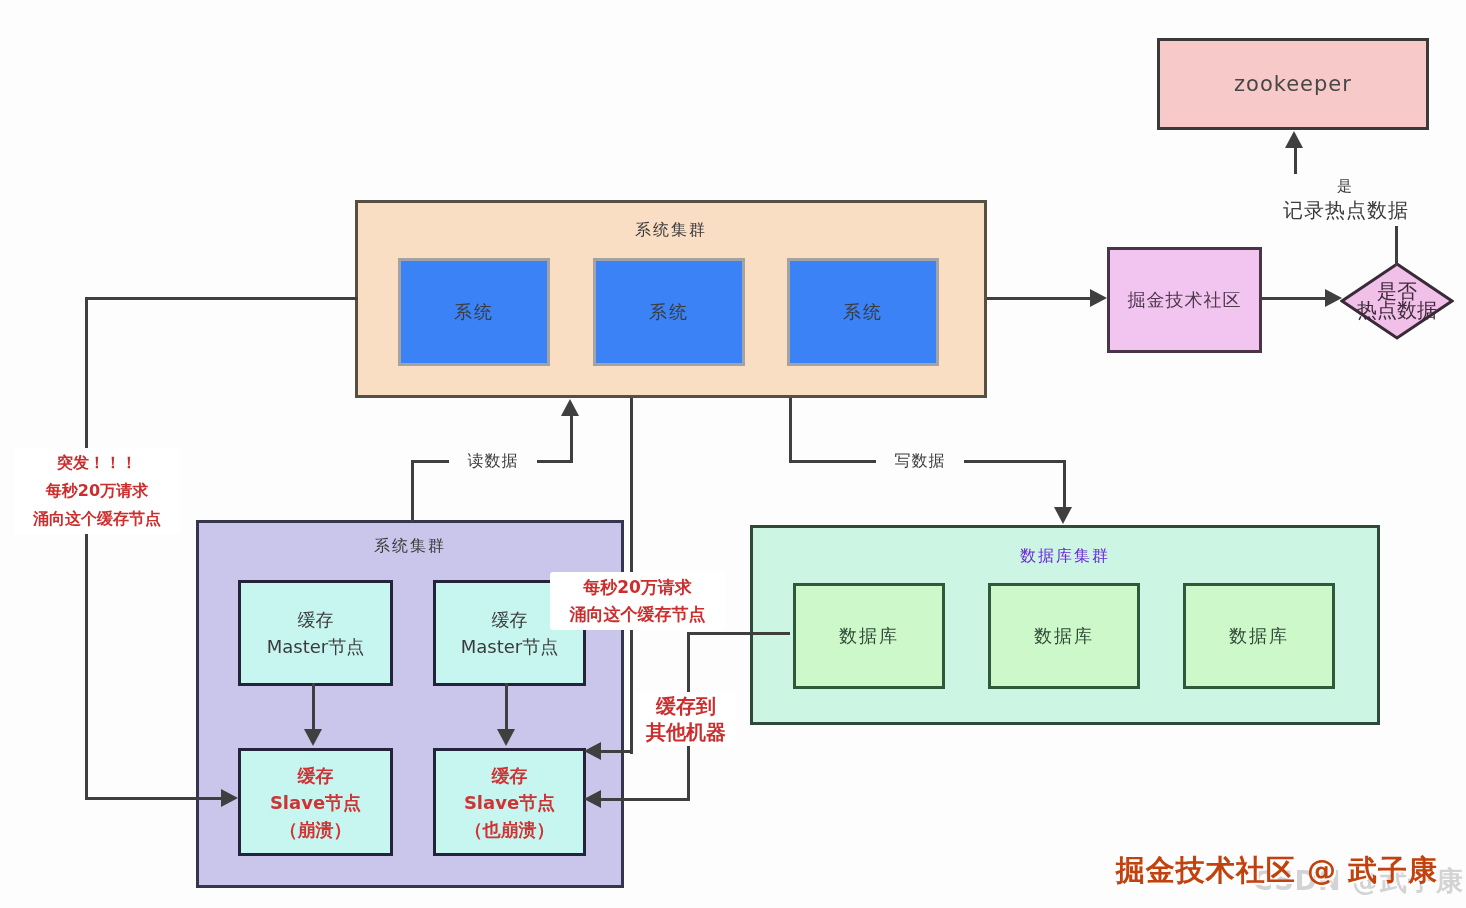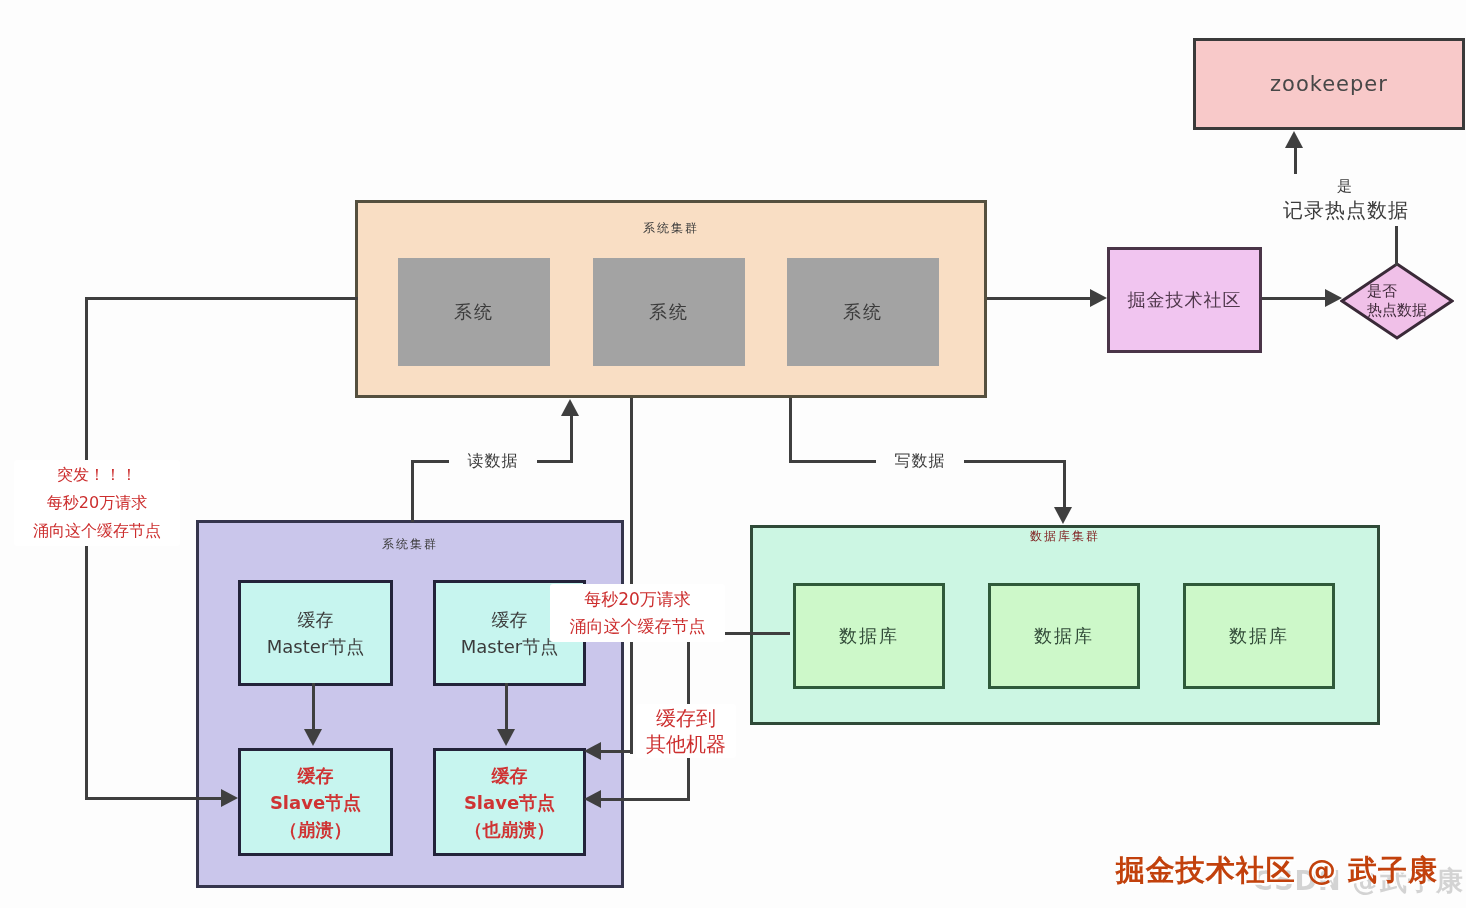--- a/index.html
+++ b/index.html
@@ -2,55 +2,55 @@
 <html><head>
 <meta charset="utf-8">
 <style>
   html,body{margin:0;padding:0;background:#ffffff;}
   #canvas{
     position:relative;width:1466px;height:908px;background:#fdfdfd;overflow:hidden;
     font-family:"DejaVu Sans","Liberation Sans",sans-serif;color:#3b3b3b;
   }
   .box{position:absolute;box-sizing:border-box;display:flex;align-items:center;justify-content:center;text-align:center;}
   .cluster{position:absolute;box-sizing:border-box;}
-  .cluster-title{position:absolute;left:0;right:0;text-align:center;font-size:12px;color:#3b3b3b;letter-spacing:2px;}
+  .cluster-title{position:absolute;left:0;right:0;text-align:center;font-size:16px;color:#3b3b3b;letter-spacing:2px;}
   .pre{white-space:pre-line;}
   
   .sys-cluster{background:#f9dec4;border:3px solid #55503f;}
   .cache-cluster{background:#cac6eb;border:3px solid #35354d;}
   .db-cluster{background:#ccf6e3;border:3px solid #2f4a38;}
   
-  .sys-node{background:#a3a3a3;border:7px solid #a3a3a3;font-size:18px;letter-spacing:2px;}
+  .sys-node{background:#3b82f6;border:3px solid #a3a3a3;font-size:18px;letter-spacing:2px;}
   .cache-node{background:#c7f5ef;border:3px solid #23233a;font-size:18px;line-height:27px;}
   .db-node{background:#cdf8c9;border:3px solid #2f5a3a;font-size:18px;color:#314a38;letter-spacing:2px;}
   .zk-box{background:#f8c9c9;border:3px solid #3a3a3a;font-size:21px;color:#474747;letter-spacing:1px;}
   .stream-box{background:#f1c5f0;border:3px solid #4a3548;font-size:18px;color:#50384c;letter-spacing:1px;}
-  .red{color:#cc2e2e;font-weight:normal;margin-top:12px;}
+  .red{color:#cc2e2e;font-weight:bold;}
   .slave-label{color:#cf3333;font-weight:600;}
   
   .ln{position:absolute;background:#3f3f3f;}
   .ah{position:absolute;width:0;height:0;}
   .ah-right{border-top:9px solid transparent;border-bottom:9px solid transparent;border-left:17px solid #3f3f3f;}
   .ah-left{border-top:9px solid transparent;border-bottom:9px solid transparent;border-right:17px solid #3f3f3f;}
   .ah-up{border-left:9px solid transparent;border-right:9px solid transparent;border-bottom:17px solid #3f3f3f;}
   .ah-down{border-left:9px solid transparent;border-right:9px solid transparent;border-top:17px solid #3f3f3f;}
   
   .edge-label{position:absolute;background:#fdfdfd;display:flex;align-items:center;justify-content:center;font-size:16px;color:#3b3b3b;letter-spacing:1px;}
   .note{position:absolute;background:#ffffff;display:flex;align-items:center;justify-content:center;text-align:center;border-radius:3px;}
   .diamond-wrap{position:absolute;}
-  .diamond-label{position:absolute;left:0;top:0;right:0;bottom:0;display:flex;align-items:center;justify-content:center;text-align:left;font-size:15px;line-height:19px;color:#3f2a3a;}
+  .diamond-label{position:absolute;left:0;top:0;right:0;bottom:0;display:flex;align-items:center;justify-content:center;text-align:center;font-size:20px;line-height:19px;color:#3f2a3a;}
   .wm1{position:absolute;font-size:29px;font-weight:bold;color:#c2410c;text-shadow:2px 2px 0 #ffffff;letter-spacing:1px;}
   .wm2{position:absolute;font-size:27px;font-weight:bold;color:#c9c9c9;opacity:.8;letter-spacing:1px;margin-left:33px;}
 </style>
 </head>
 <body>
 
 <div id="canvas">
 
-  <div class="box zk-box" style="left:1157px;top:38px;width:272px;height:92px;margin-left:36px;">
+  <div class="box zk-box" style="left:1157px;top:38px;width:272px;height:92px;">
       <span>zookeeper</span>
     </div>
 
   <div class="cluster sys-cluster" style="left:355px;top:200px;width:632px;height:198px;">
     <div class="cluster-title" style="top:17px;">系统集群</div>
     <div class="box sys-node" style="left:40px;top:55px;width:152px;height:108px;">
         <span>系统</span>
       </div>
     <div class="box sys-node" style="left:235px;top:55px;width:152px;height:108px;">
         <span>系统</span>
@@ -80,21 +80,21 @@
 Master节点</span></div>
     <div class="box cache-node pre" style="left:39px;top:225px;width:155px;height:108px;"><span class="pre slave-label">缓存
 Slave节点
 （崩溃）</span></div>
     <div class="box cache-node pre" style="left:234px;top:225px;width:153px;height:108px;"><span class="pre slave-label">缓存
 Slave节点
 （也崩溃）</span></div>
   </div>
 
   <div class="cluster db-cluster" style="left:750px;top:525px;width:630px;height:200px;">
-    <div class="cluster-title" style="top:0;color:#7f1d1d;">数据库集群</div>
+    <div class="cluster-title" style="top:18px;color:#6d28d9;">数据库集群</div>
     <div class="box db-node" style="left:40px;top:55px;width:152px;height:106px;">
         <span>数据库</span>
       </div>
     <div class="box db-node" style="left:235px;top:55px;width:152px;height:106px;">
         <span>数据库</span>
       </div>
     <div class="box db-node" style="left:430px;top:55px;width:152px;height:106px;">
         <span>数据库</span>
       </div>
   </div>

